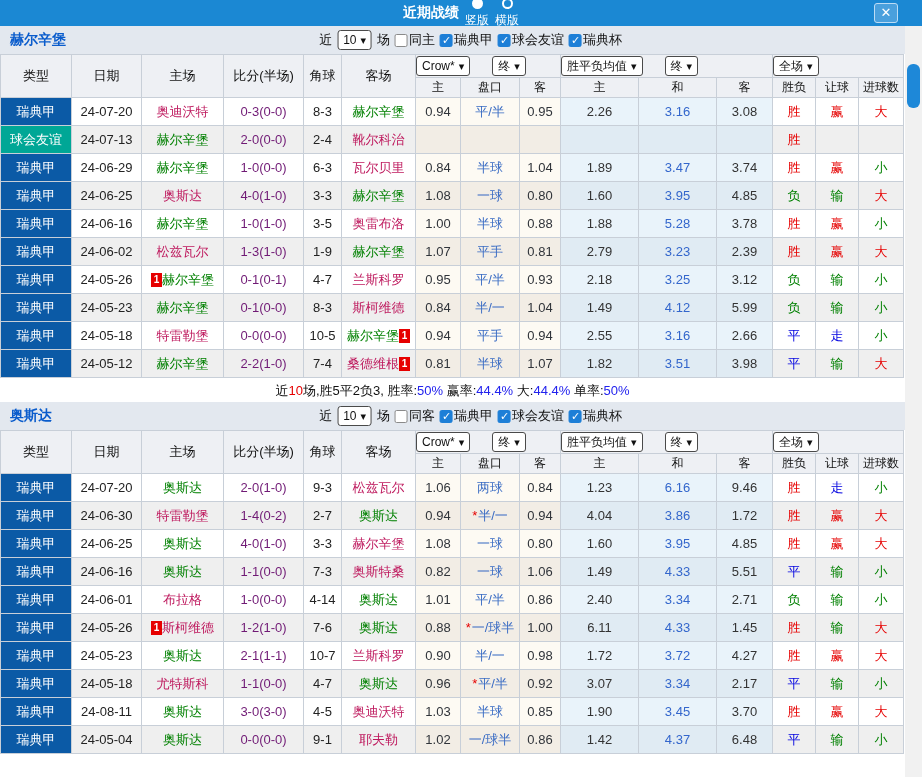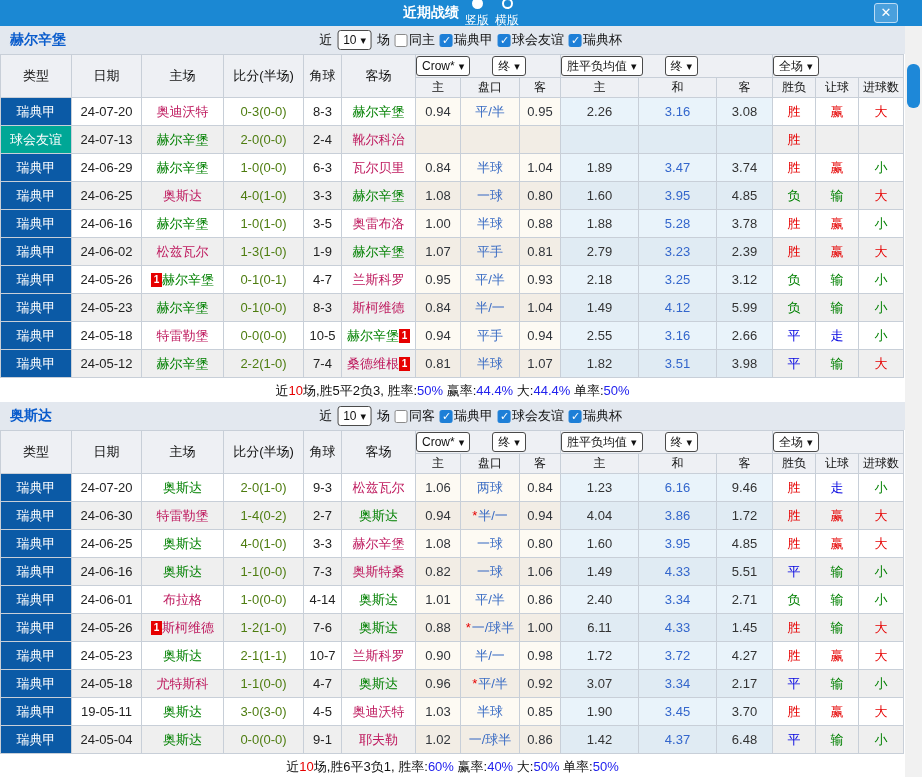--- a/index.html
+++ b/index.html
@@ -50,21 +50,21 @@
   thead th { background:#eef0f4; font-size:13px; font-weight:normal; color:#111; }
   tr.hrow1 th { height:22px; }
   tr.hrow2 th { height:20px; font-size:12px; }
   .ddcell { padding:1px 0; }
   .ddwrap { display:flex; justify-content:flex-start; gap:22px; }
   tbody td { height:28px; font-size:13px; color:#222; background:#fff; }
   tbody tr:nth-child(even) td { background:#efefef; }
 
   td.col-type { background:#0b5aa6 !important; color:#fff; font-size:13px; }
   td.col-type.friendly { background:#00a796 !important; }
-  td.col-score { color:#4d7c0f; }
+  td.col-score { color:#701a75; }
   .team { color:#be185d; }
   .team.self { color:#008000; }
   .badge { display:inline-block; background:#e60000; color:#fff; font-size:10px;
     font-weight:bold; width:11px; height:14px; line-height:14px; text-align:center;
     vertical-align:1px; }
   td.col-odds { background:#fdfaf3; color:#30343a; }
   tbody tr:nth-child(even) td.col-odds { background:#f2ede5; }
   td.col-hcp { color:#3a6cc4; }
   .star { color:#e60000; margin-right:1px; }
   td.col-avg { background:#e9f3fa; color:#333; }
@@ -598,21 +598,21 @@
                 <td class="col-odds">0.92</td>
                 <td class="col-avg">3.07</td>
                 <td class="col-avg col-avg-mid">3.34</td>
                 <td class="col-avg">2.17</td>
                 <td class="col-res res-b">平</td>
                 <td class="col-res res-g">输</td>
                 <td class="col-res res-g">小</td>
               </tr>
               <tr>
                 <td class="col-type">瑞典甲</td>
-                <td class="col-date">19-05-11</td>
+                <td class="col-date">24-08-11</td>
                 <td class="col-team"><span class="team self">奥斯达</span></td>
                 <td class="col-score">3-0(3-0)</td>
                 <td class="col-corner">4-5</td>
                 <td class="col-team"><span class="team">奥迪沃特</span></td>
                 <td class="col-odds">1.03</td>
                 <td class="col-odds col-hcp">半球</td>
                 <td class="col-odds">0.85</td>
                 <td class="col-avg">1.90</td>
                 <td class="col-avg col-avg-mid">3.45</td>
                 <td class="col-avg">3.70</td>
@@ -632,21 +632,20 @@
                 <td class="col-odds">0.86</td>
                 <td class="col-avg">1.42</td>
                 <td class="col-avg col-avg-mid">4.37</td>
                 <td class="col-avg">6.48</td>
                 <td class="col-res res-b">平</td>
                 <td class="col-res res-g">输</td>
                 <td class="col-res res-g">小</td>
               </tr>
             </tbody>
         </table>
-        <div class="summary"><span class="sum-k">近</span><span class="sum-r">10</span><span class="sum-k">场,胜6平3负1, 胜率:</span><span class="sum-b">60%</span><span class="sum-k"> 赢率:</span><span class="sum-b">40%</span><span class="sum-k"> 大:</span><span class="sum-b">50%</span><span class="sum-k"> 单率:</span><span class="sum-b">50%</span></div>
       </div>
 
     </div>
     <div class="vscroll">
       <div class="vthumb"></div>
     </div>
   </div>
 </div>
 
 </body></html>

